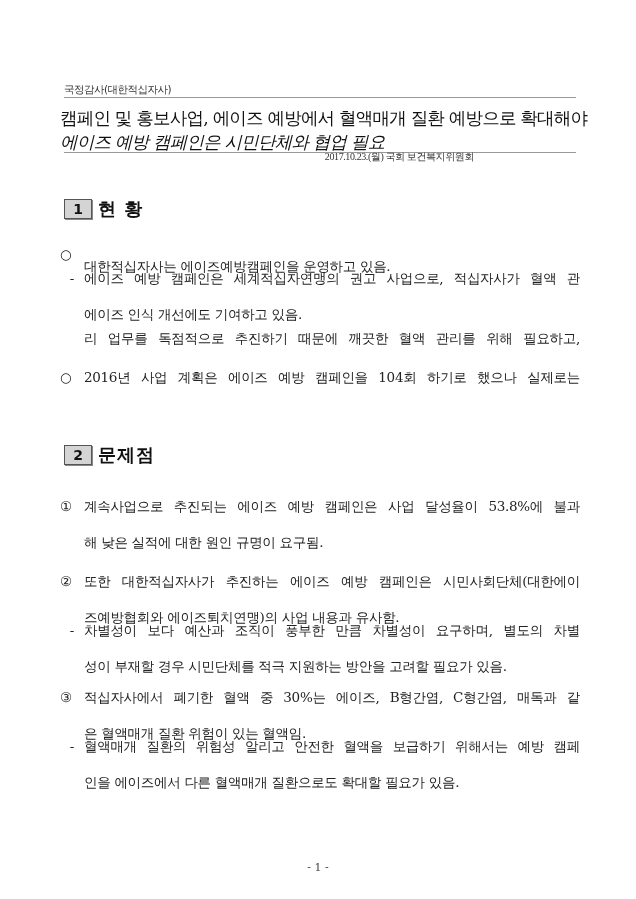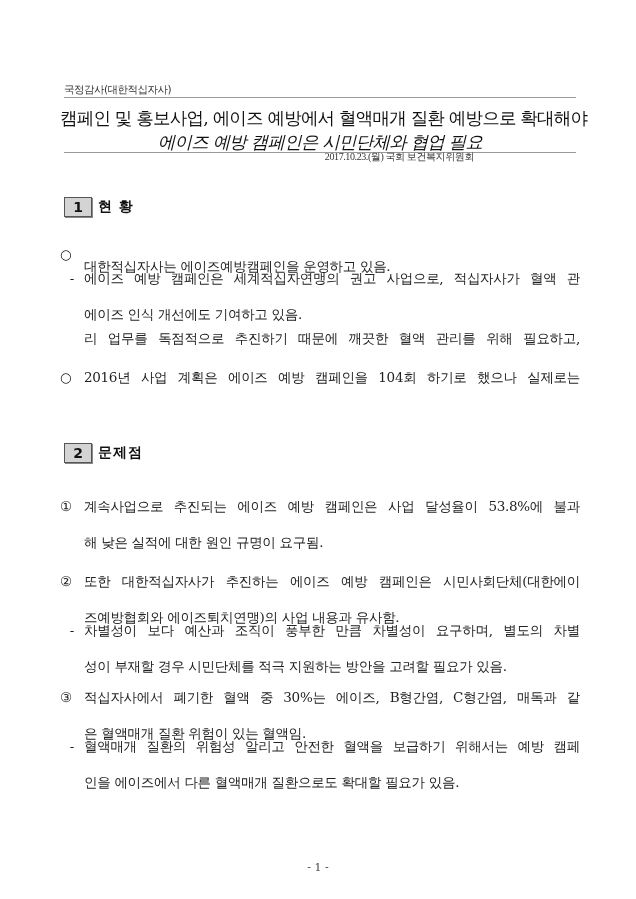--- a/index.html
+++ b/index.html
@@ -35,21 +35,20 @@
       width: 512px;
       height: 0;
       border-top: 1px solid #999999;
     }
     .rule.top { top: 97px; }
     .rule.bottom { top: 152px; }
     .title {
       position: absolute;
       left: 60px;
       width: 520px;
-      text-align: center;
       font-family: "DejaVu Serif", "Liberation Serif", serif;
       font-size: 17.5px;
       color: #111111;
       letter-spacing: -0.8px;
       white-space: nowrap;
     }
     .title.line1 { top: 106px; }
     .title.line2 { top: 130px; font-style: italic; }
     .date-line {
       position: absolute;
@@ -79,21 +78,21 @@
       display: flex;
       align-items: center;
       justify-content: center;
       font-family: "DejaVu Sans", "Liberation Sans", sans-serif;
       font-size: 14px;
       font-weight: bold;
       color: #111111;
     }
     .sec-title {
       font-family: "DejaVu Sans", "Liberation Sans", sans-serif;
-      font-size: 14px;
+      font-size: 18px;
       font-weight: bold;
       color: #111111;
       letter-spacing: 1px;
     }
     .para {
       position: absolute;
       left: 60px;
       width: 520px;
       font-family: "DejaVu Serif", "Liberation Serif", serif;
       font-size: 13.5px;

